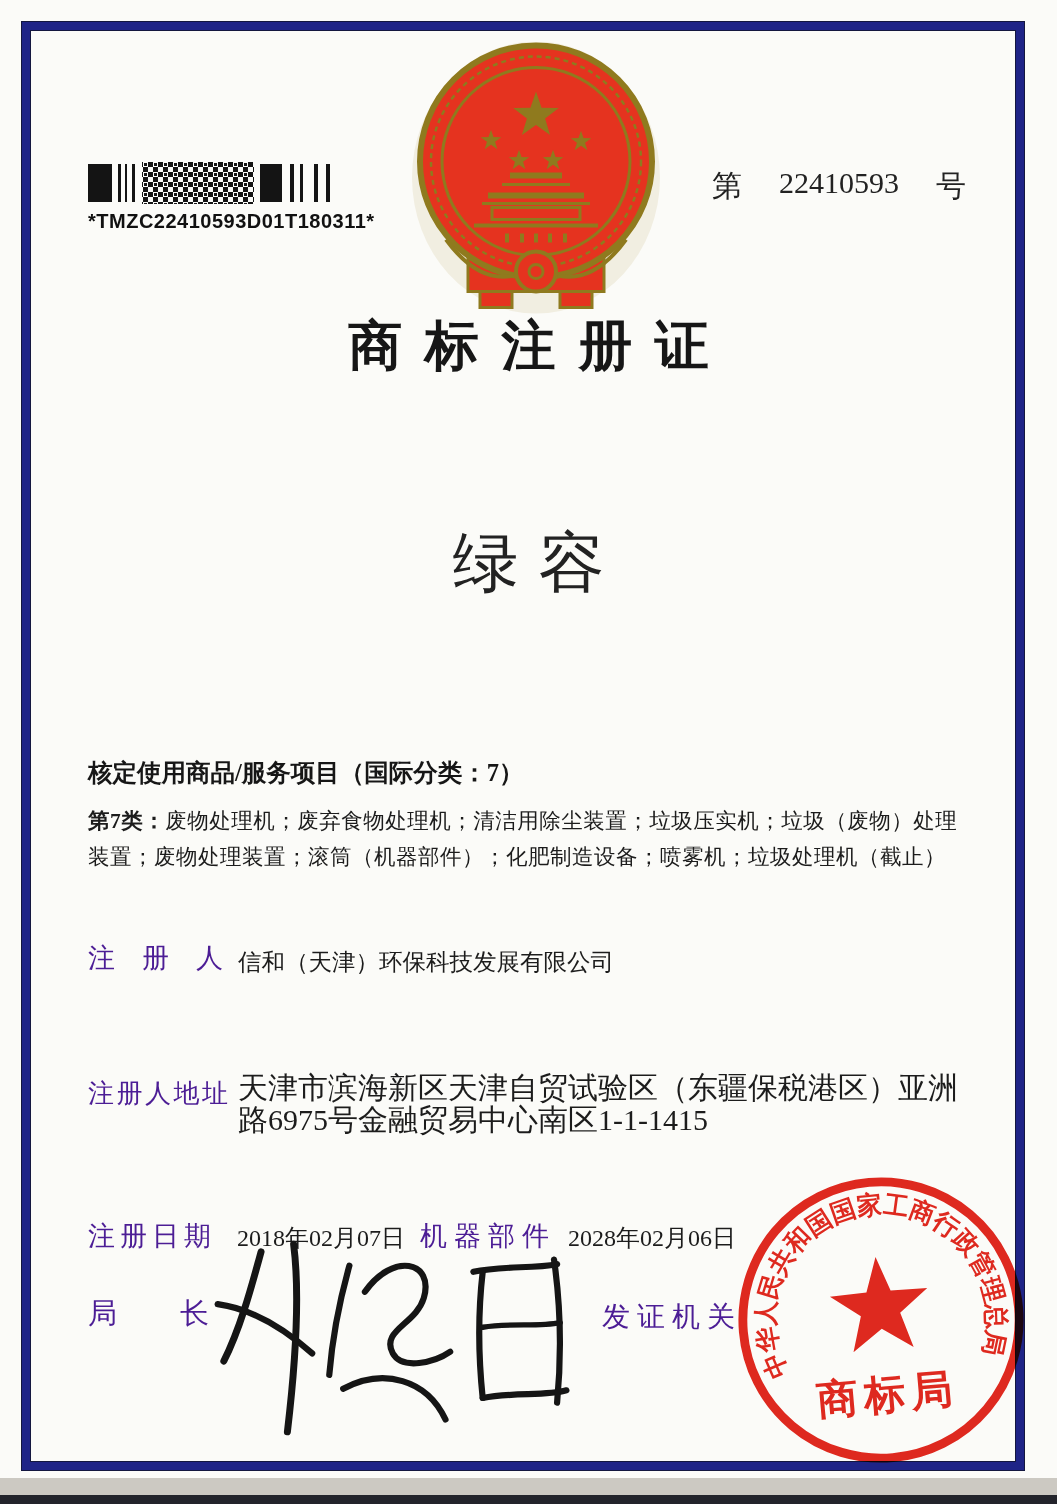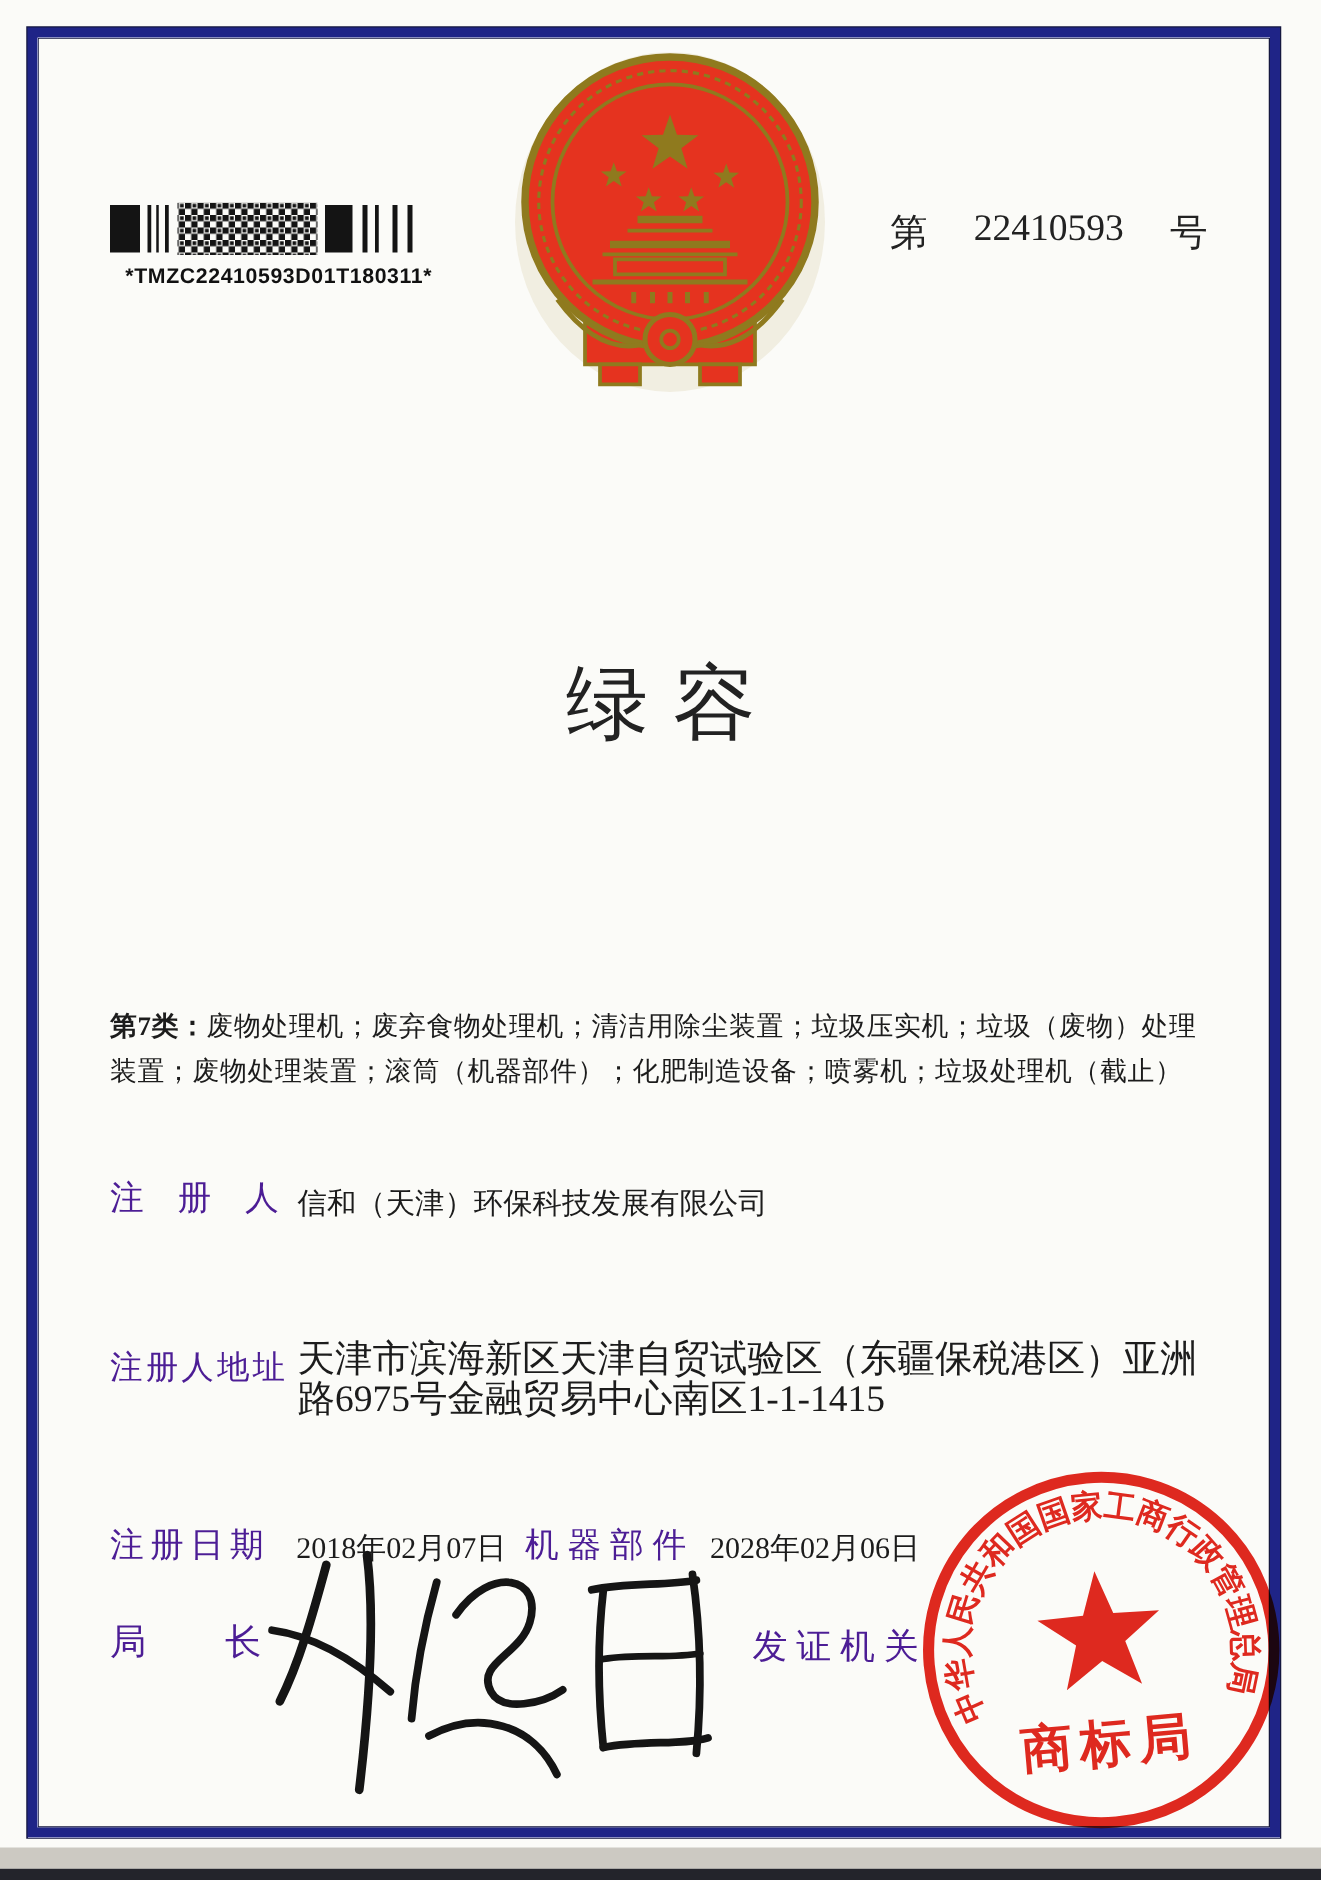--- a/index.html
+++ b/index.html
@@ -9,21 +9,21 @@
   }
   .border-frame{
     position:absolute;left:22px;top:22px;width:1002px;height:1448px;
     border:8px solid #1f2487;box-sizing:border-box;
     box-shadow:inset 0 0 0 1px #14173f, 0 0 0 1px #14173f;
   }
   
   .barcode-wrap{position:absolute;left:88px;top:162px;width:270px;}
   .barcode-text{
     margin-top:2px;text-align:center;font-family:"Liberation Sans","DejaVu Sans",sans-serif;
-    font-weight:bold;font-size:17px;letter-spacing:.5px;color:#111;
+    font-weight:bold;font-size:20px;letter-spacing:.5px;color:#111;
   }
   
   .emblem{position:absolute;left:412px;top:42px;width:248px;height:275px;}
   
   .cert-number{
     position:absolute;left:712px;top:166px;width:254px;display:flex;
     justify-content:space-between;font-size:30px;color:#222;
   }
   .doc-title{
     position:absolute;left:0;top:310px;width:100%;text-align:center;
@@ -116,23 +116,25 @@
     <circle cx="124" cy="228" r="20" fill="#e5331f" stroke="#8f7a1e" stroke-width="4"></circle>
     <circle cx="124" cy="228" r="7" fill="none" stroke="#8f7a1e" stroke-width="3"></circle>
   </svg>
 
   <div class="cert-number">
     <span>第</span>
     <span>22410593</span>
     <span>号</span>
   </div>
 
+  <div class="doc-title">商标注册证</div>
 
   <div class="trademark-name">绿容</div>
 
+  <div class="goods-heading">核定使用商品/服务项目（国际分类：7）</div>
 
   <p class="goods-para"><span class="goods-class">第7类：</span><span>废物处理机；废弃食物处理机；清洁用除尘装置；垃圾压实机；垃圾（废物）处理装置；废物处理装置；滚筒（机器部件）；化肥制造设备；喷雾机；垃圾处理机（截止）</span></p>
 
   <div class="label registrant-label">注册人</div>
   <div class="registrant-value">信和（天津）环保科技发展有限公司</div>
 
   <div class="label address-label">注册人地址</div>
   <div class="address-value">天津市滨海新区天津自贸试验区（东疆保税港区）亚洲路6975号金融贸易中心南区1-1-1415</div>
 
   <div class="label regdate-label">注册日期</div>

